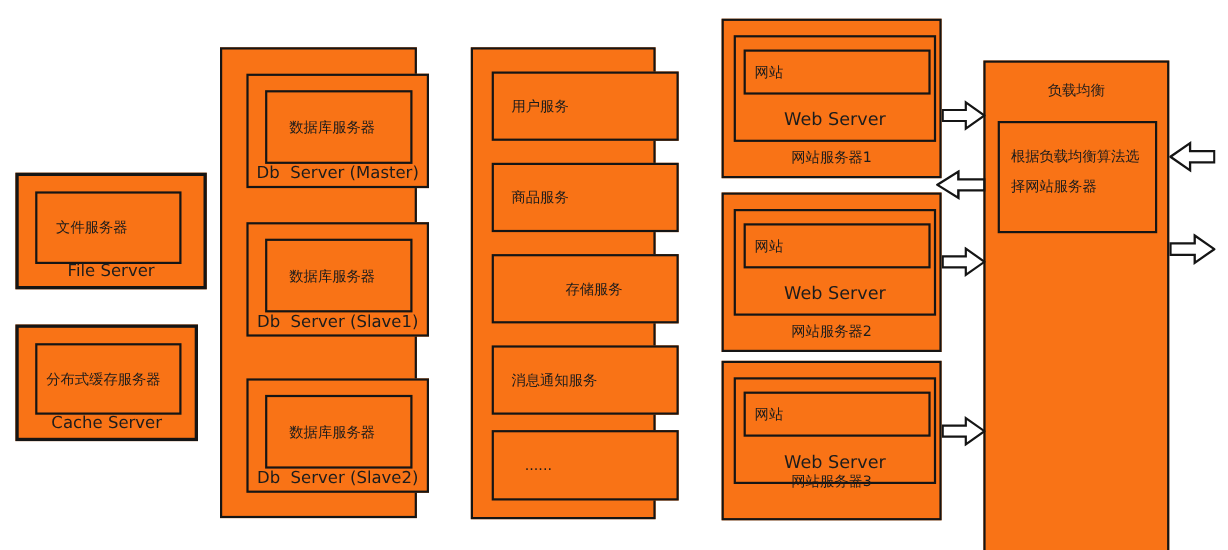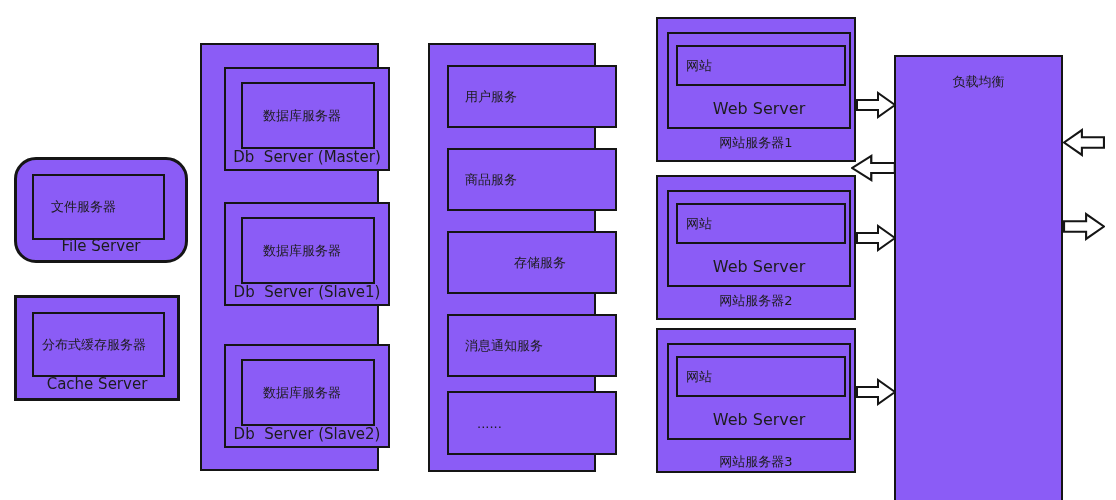--- a/index.html
+++ b/index.html
@@ -2,35 +2,35 @@
 <html><head>
 <meta charset="utf-8">
 <style>
   * { margin:0; padding:0; box-sizing:border-box; }
   html,body { background:#ffffff; }
   .stage {
     position:relative; width:1116px; height:500px; background:#ffffff;
     font-family:"DejaVu Sans","Liberation Sans",sans-serif; color:#1c1c1c;
     overflow:hidden;
   }
-  .box { position:absolute; border:2px solid #151515; background:#8b5cf6; }
+  .box { position:absolute; border:2px solid #151515; background:#f97316; }
   .b3  { border-width:3px; }
   .flexl { display:flex; align-items:center; }
   .cap { position:absolute; left:0; right:0; text-align:center; white-space:pre; }
   .cn  { font-size:13px; }
   .en  { font-size:15px; }
   .arrow { position:absolute; }
   .arrow polygon { fill:#ffffff; stroke:#151515; stroke-width:2; }
 </style>
 </head>
 <body>
 
 <div class="stage">
 
-  <div class="box b3" style="left:14px;top:157px;width:174px;height:106px;border-radius:22px;">
+  <div class="box b3" style="left:14px;top:157px;width:174px;height:106px;">
     <div class="box flexl" style="left:15px;top:14px;width:133px;height:66px;padding-left:17px;">
       <span class="cn">文件服务器</span>
     </div>
     <div class="cap en" style="bottom:5px;">File Server</div>
   </div>
 
   <div class="box b3" style="left:14px;top:295px;width:166px;height:106px;">
     <div class="box flexl" style="left:15px;top:14px;width:133px;height:65px;padding-left:8px;">
       <span class="cn">分布式缓存服务器</span>
     </div>
@@ -99,25 +99,28 @@
     <div class="cap cn" style="bottom:8px;">网站服务器2</div>
   </div>
 
   <div class="box" style="left:656px;top:328px;width:200px;height:145px;">
     <div class="box" style="left:9px;top:13px;width:184px;height:97px;">
       <div class="box flexl" style="left:7px;top:11px;width:170px;height:41px;padding-left:8px;">
         <span class="cn">网站</span>
       </div>
       <div class="cap" style="bottom:9px;font-size:16px;">Web Server</div>
     </div>
-    <div class="cap cn" style="bottom:0;">网站服务器3</div>
+    <div class="cap cn" style="bottom:24px;">网站服务器3</div>
   </div>
 
   <div class="box" style="left:894px;top:55px;width:169px;height:494px;">
     <div class="cap cn" style="top:16px;">负载均衡</div>
+    <div class="box" style="left:11px;top:53px;width:145px;height:102px;padding:17px 8px 0 10px;font-size:13px;line-height:28px;">
+      <span>根据负载均衡算法选择网站服务器</span>
+    </div>
   </div>
 
   <svg class="arrow" style="left:856px;top:91px;" width="40" height="28" viewBox="0 0 40 28">
     <polygon points="1,9 22,9 22,2 39,14 22,26 22,19 1,19"></polygon>
   </svg>
   <svg class="arrow" style="left:851px;top:154px;" width="45" height="28" viewBox="0 0 40 28" preserveAspectRatio="none">
     <polygon points="39,9 18,9 18,2 1,14 18,26 18,19 39,19"></polygon>
   </svg>
   <svg class="arrow" style="left:856px;top:224px;" width="40" height="28" viewBox="0 0 40 28">
     <polygon points="1,9 22,9 22,2 39,14 22,26 22,19 1,19"></polygon>

